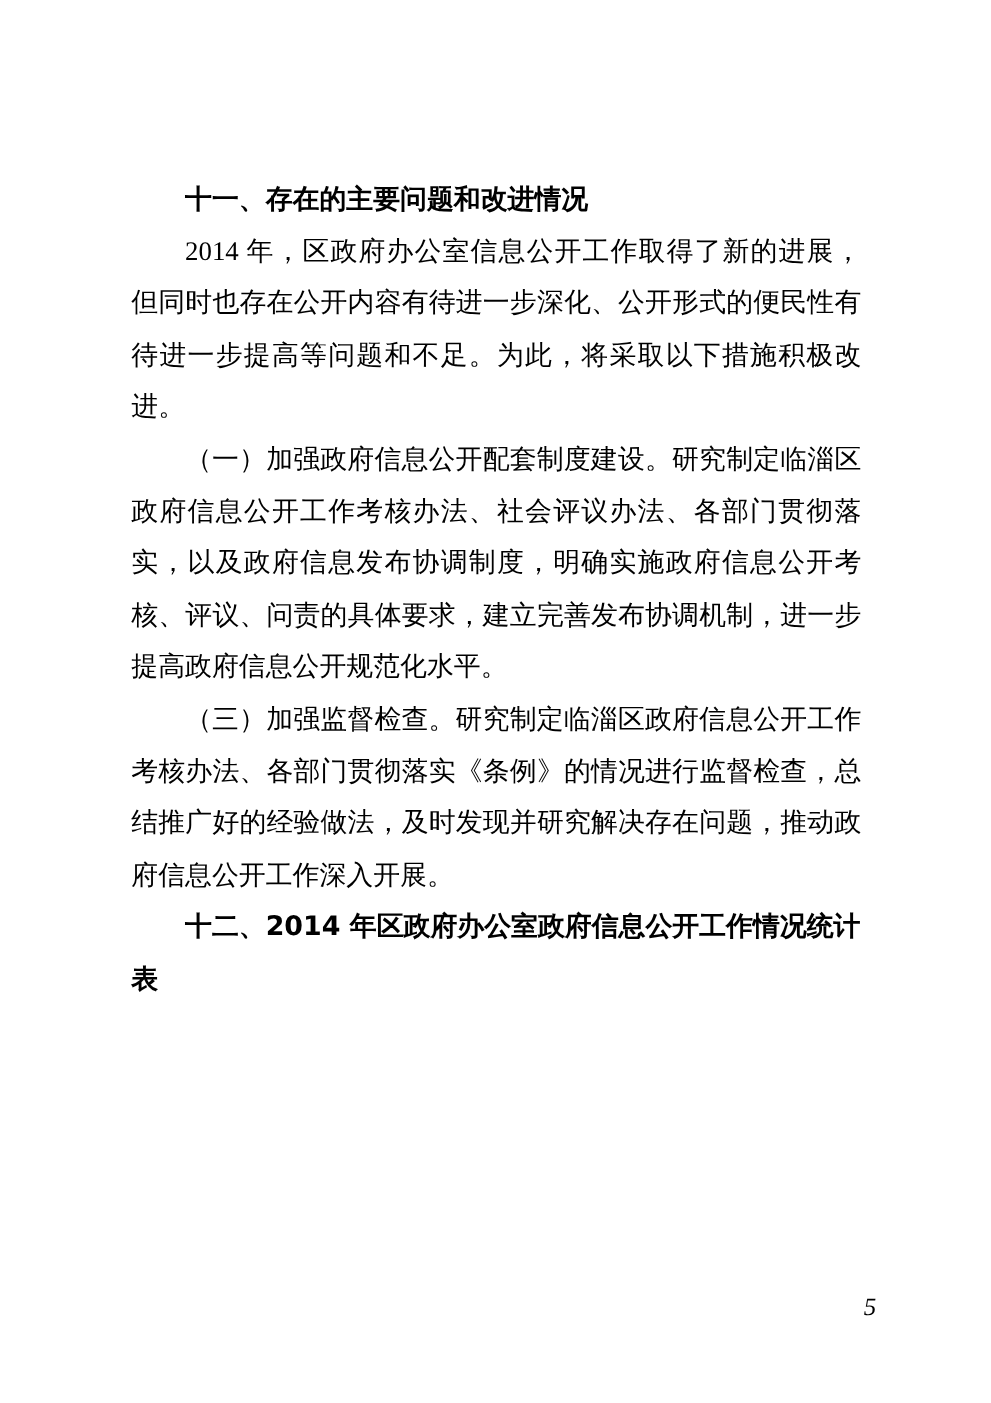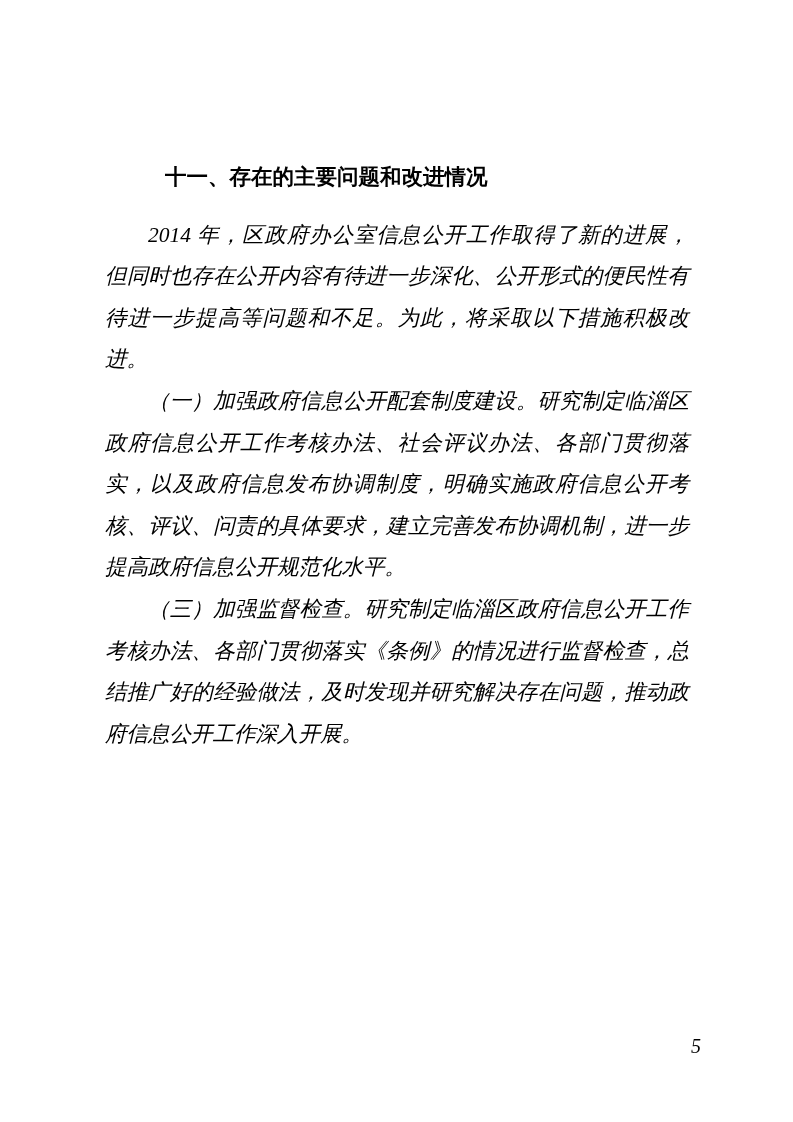--- a/index.html
+++ b/index.html
@@ -24,24 +24,23 @@
   }
   .para {
     margin: 0;
     font-size: 21.5px;
     line-height: 41.6px;
     text-align: justify;
     text-justify: inter-character;
     text-indent: 2em;
     font-weight: normal;
     font-family: "Liberation Serif", "DejaVu Serif", serif;
-    font-style: italic;
   }
   .heading {
-    margin: 17px;
+    margin: 0;
     font-size: 21.5px;
     line-height: 41.6px;
     text-indent: 2em;
     text-align: left;
     font-weight: bold;
     font-family: "DejaVu Sans", "Liberation Sans", sans-serif;
   }
   .page-number {
     position: absolute;
     top: 1032px;
@@ -55,15 +54,16 @@
 </style>
 </head>
 <body>
 
 <div class="page">
   <div class="content">
     <h2 class="heading">十一、存在的主要问题和改进情况</h2>
     <p class="para">2014 年，区政府办公室信息公开工作取得了新的进展，但同时也存在公开内容有待进一步深化、公开形式的便民性有待进一步提高等问题和不足。为此，将采取以下措施积极改进。</p>
     <p class="para">（一）加强政府信息公开配套制度建设。研究制定临淄区政府信息公开工作考核办法、社会评议办法、各部门贯彻落实，以及政府信息发布协调制度，明确实施政府信息公开考核、评议、问责的具体要求，建立完善发布协调机制，进一步提高政府信息公开规范化水平。</p>
     <p class="para">（三）加强监督检查。研究制定临淄区政府信息公开工作考核办法、各部门贯彻落实《条例》的情况进行监督检查，总结推广好的经验做法，及时发现并研究解决存在问题，推动政府信息公开工作深入开展。</p>
+    <h2 class="heading">十二、2014 年区政府办公室政府信息公开工作情况统计表</h2>
   </div>
   <div class="page-number">5</div>
 </div>
 
 </body></html>

